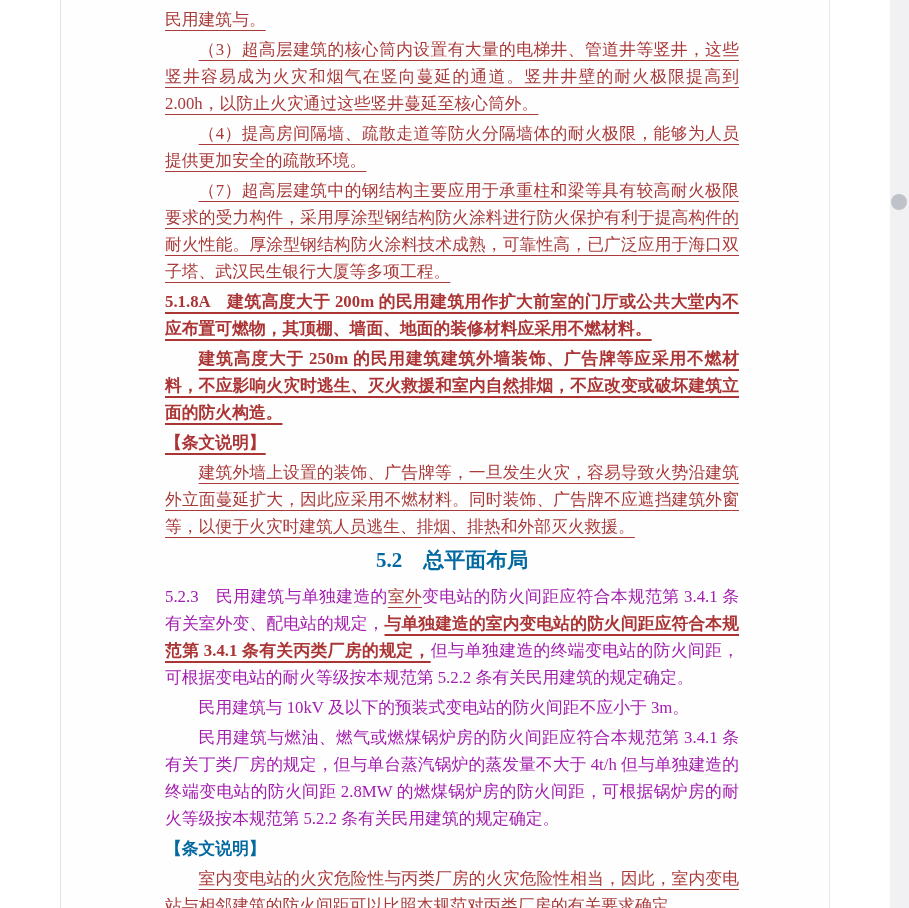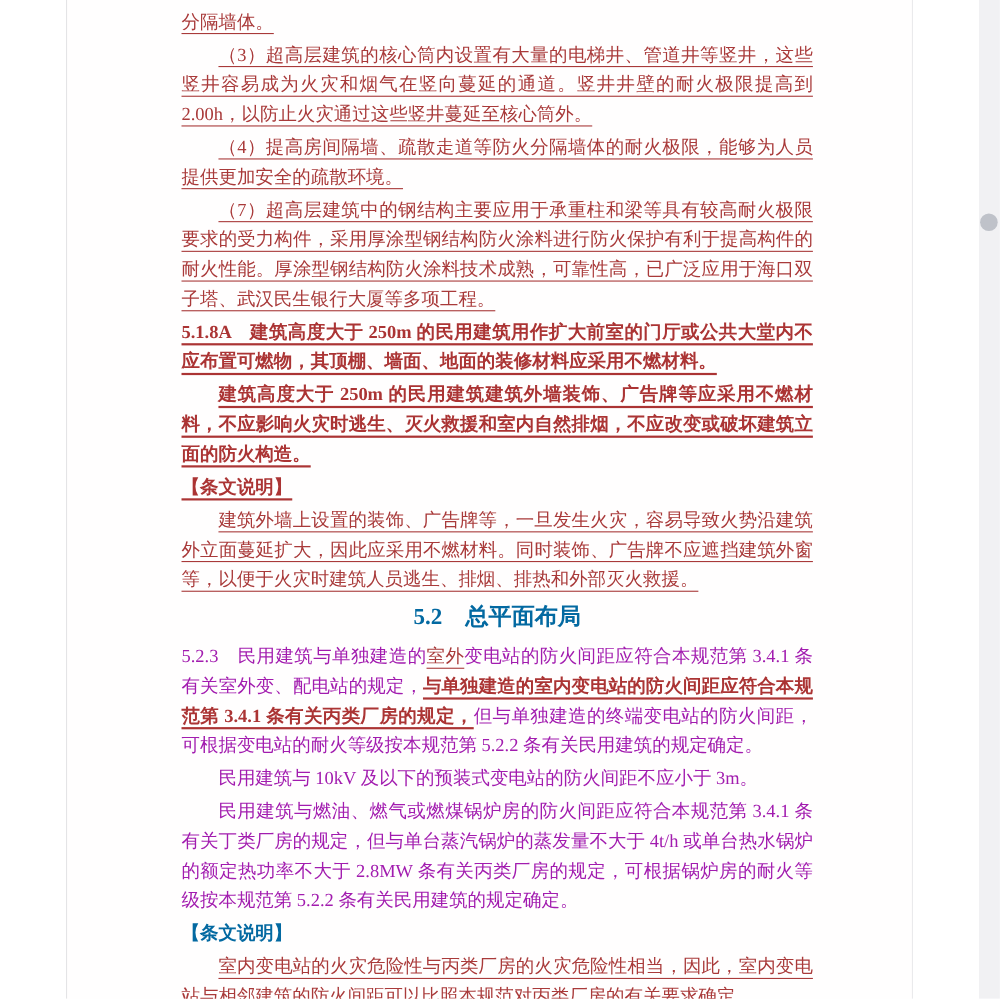--- a/index.html
+++ b/index.html
@@ -85,31 +85,31 @@
     border-radius: 50%;
     background: #bfc2c9;
   }
 </style>
 </head>
 <body>
 
 <div class="viewport">
   <div class="page">
     <div class="content" id="doc-content">
-        <p class="para"><span class="seg-red">分隔墙体。</span></p>
+        <p class="para"><span class="seg-red">民用建筑与。</span></p>
         <p class="para indent"><span class="seg-red">（3）超高层建筑的核心筒内设置有大量的电梯井、管道井等竖井，这些竖井容易成为火灾和烟气在竖向蔓延的通道。竖井井壁的耐火极限提高到 2.00h，以防止火灾通过这些竖井蔓延至核心筒外。</span></p>
         <p class="para indent"><span class="seg-red">（4）提高房间隔墙、疏散走道等防火分隔墙体的耐火极限，能够为人员提供更加安全的疏散环境。</span></p>
         <p class="para indent"><span class="seg-red">（7）超高层建筑中的钢结构主要应用于承重柱和梁等具有较高耐火极限要求的受力构件，采用厚涂型钢结构防火涂料进行防火保护有利于提高构件的耐火性能。厚涂型钢结构防火涂料技术成熟，可靠性高，已广泛应用于海口双子塔、武汉民生银行大厦等多项工程。</span></p>
-        <p class="para"><span class="seg-red-bold">5.1.8A　建筑高度大于 250m 的民用建筑用作扩大前室的门厅或公共大堂内不应布置可燃物，其顶棚、墙面、地面的装修材料应采用不燃材料。</span></p>
+        <p class="para"><span class="seg-red-bold">5.1.8A　建筑高度大于 200m 的民用建筑用作扩大前室的门厅或公共大堂内不应布置可燃物，其顶棚、墙面、地面的装修材料应采用不燃材料。</span></p>
         <p class="para indent"><span class="seg-red-bold">建筑高度大于 250m 的民用建筑建筑外墙装饰、广告牌等应采用不燃材料，不应影响火灾时逃生、灭火救援和室内自然排烟，不应改变或破坏建筑立面的防火构造。</span></p>
         <p class="para"><span class="seg-red-bold">【条文说明】</span></p>
         <p class="para indent"><span class="seg-red">建筑外墙上设置的装饰、广告牌等，一旦发生火灾，容易导致火势沿建筑外立面蔓延扩大，因此应采用不燃材料。同时装饰、广告牌不应遮挡建筑外窗等，以便于火灾时建筑人员逃生、排烟、排热和外部灭火救援。</span></p>
         <h2 class="section-heading"><span class="seg-black-bold">5.2　总平面布局</span></h2>
         <p class="para"><span class="seg-black">5.2.3　民用建筑与单独建造的</span><span class="seg-red">室外</span><span class="seg-black">变电站的防火间距应符合本规范第 3.4.1 条有关室外变、配电站的规定，</span><span class="seg-red-bold">与单独建造的室内变电站的防火间距应符合本规范第 3.4.1 条有关丙类厂房的规定，</span><span class="seg-black">但与单独建造的终端变电站的防火间距，可根据变电站的耐火等级按本规范第 5.2.2 条有关民用建筑的规定确定。</span></p>
         <p class="para indent"><span class="seg-black">民用建筑与 10kV 及以下的预装式变电站的防火间距不应小于 3m。</span></p>
-        <p class="para indent"><span class="seg-black">民用建筑与燃油、燃气或燃煤锅炉房的防火间距应符合本规范第 3.4.1 条有关丁类厂房的规定，但与单台蒸汽锅炉的蒸发量不大于 4t/h 或单台热水锅炉的额定热功率不大于 2.8MW 条有关丙类厂房的规定，可根据锅炉房的耐火等级按本规范第 5.2.2 条有关民用建筑的规定确定。</span></p>
+        <p class="para indent"><span class="seg-black">民用建筑与燃油、燃气或燃煤锅炉房的防火间距应符合本规范第 3.4.1 条有关丁类厂房的规定，但与单台蒸汽锅炉的蒸发量不大于 4t/h 但与单独建造的终端变电站的防火间距 2.8MW 的燃煤锅炉房的防火间距，可根据锅炉房的耐火等级按本规范第 5.2.2 条有关民用建筑的规定确定。</span></p>
         <p class="para"><span class="seg-black-bold">【条文说明】</span></p>
         <p class="para indent"><span class="seg-red">室内变电站的火灾危险性与丙类厂房的火灾危险性相当，因此，室内变电站与相邻建筑的防火间距可以比照本规范对丙类厂房的有关要求确定。</span></p>
       </div>
   </div>
   <div class="right-strip"></div>
   <div class="scroll-dot"></div>
 </div>
 
 </body></html>

